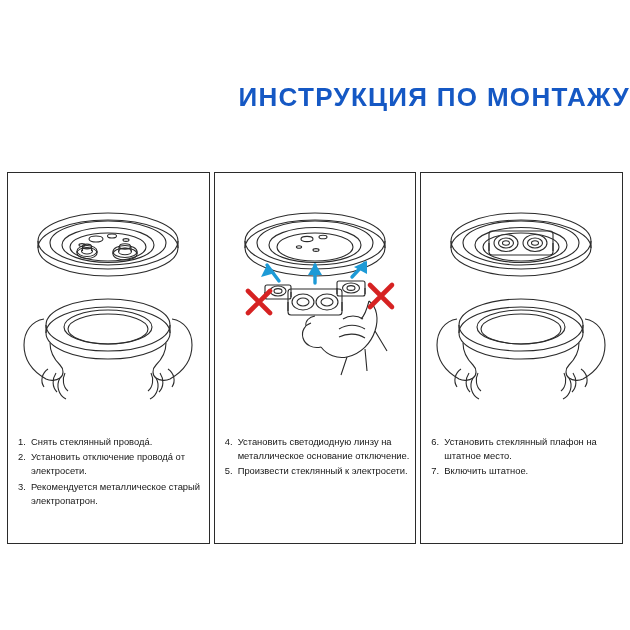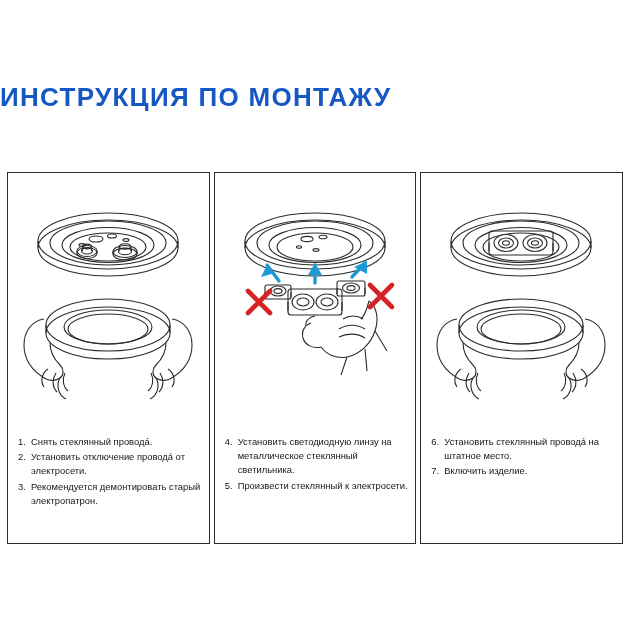--- a/index.html
+++ b/index.html
@@ -18,21 +18,21 @@
     position: relative;
     width: 630px;
     height: 630px;
     background: #ffffff;
   }
   .title {
     position: absolute;
     top: 82px;
     left: 0;
     width: 630px;
-    text-align: left;
+    text-align: right;
     font-size: 26px;
     font-weight: bold;
     letter-spacing: 1.3px;
     color: #1558c4;
     font-family: "Liberation Sans", sans-serif;
   }
   .panels {
     position: absolute;
     top: 172px;
     left: 7px;
@@ -152,21 +152,21 @@
         <div class="step">
           <span class="step-num">1.</span>
           <span class="step-text">Снять стеклянный проводá.</span>
         </div>
         <div class="step">
           <span class="step-num">2.</span>
           <span class="step-text">Установить отключение проводá от электросети.</span>
         </div>
         <div class="step">
           <span class="step-num">3.</span>
-          <span class="step-text">Рекомендуется демонтировать старый электропатрон.</span>
+          <span class="step-text">Рекомендуется металлическое старый электропатрон.</span>
         </div>
       </div>
     </div>
 
     <div class="panel">
       <div class="art">
         <svg viewBox="0 0 201 258" width="201" height="258" xmlns="http://www.w3.org/2000/svg">
           <g fill="none" stroke="#2b2b2b" stroke-width="1.1">
 
             <ellipse cx="100" cy="75" rx="70" ry="28"></ellipse>
@@ -225,21 +225,21 @@
 
           <g stroke="#d62222" stroke-width="4.6" stroke-linecap="round">
             <path d="M33 118 L55 140 M55 118 L33 140"></path>
             <path d="M155 112 L177 134 M177 112 L155 134"></path>
           </g>
         </svg>
       </div>
       <div class="steps">
         <div class="step">
           <span class="step-num">4.</span>
-          <span class="step-text">Установить светодиодную линзу на металлическое стеклянный светильника.</span>
+          <span class="step-text">Установить светодиодную линзу на металлическое основание отключение.</span>
         </div>
         <div class="step">
           <span class="step-num">5.</span>
           <span class="step-text">Произвести стеклянный к электросети.</span>
         </div>
       </div>
     </div>
 
     <div class="panel">
       <div class="art">
@@ -283,23 +283,23 @@
             <path d="M148 205 C152 212 150 222 142 226"></path>
             <path d="M160 196 C166 200 168 208 164 214"></path>
             <path d="M152 200 C156 206 156 214 151 219"></path>
             <path d="M143 200 C146 206 145 214 140 218"></path>
           </g>
         </svg>
       </div>
       <div class="steps">
         <div class="step">
           <span class="step-num">6.</span>
-          <span class="step-text">Установить стеклянный проводá на штатное место.</span>
+          <span class="step-text">Установить стеклянный плафон на штатное место.</span>
         </div>
         <div class="step">
           <span class="step-num">7.</span>
-          <span class="step-text">Включить изделие.</span>
+          <span class="step-text">Включить штатное.</span>
         </div>
       </div>
     </div>
 
   </div>
 </div>
 
 </body></html>

